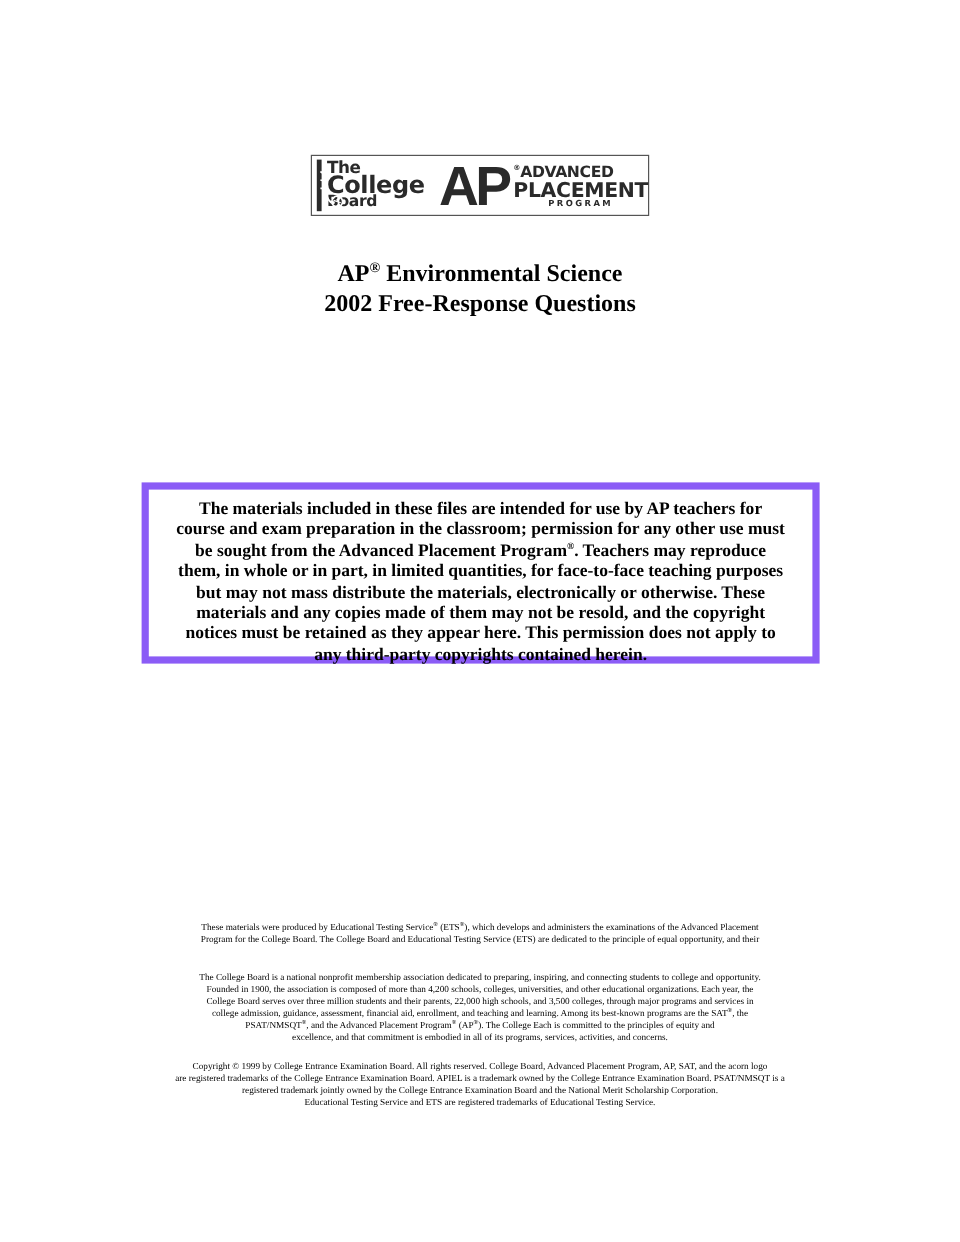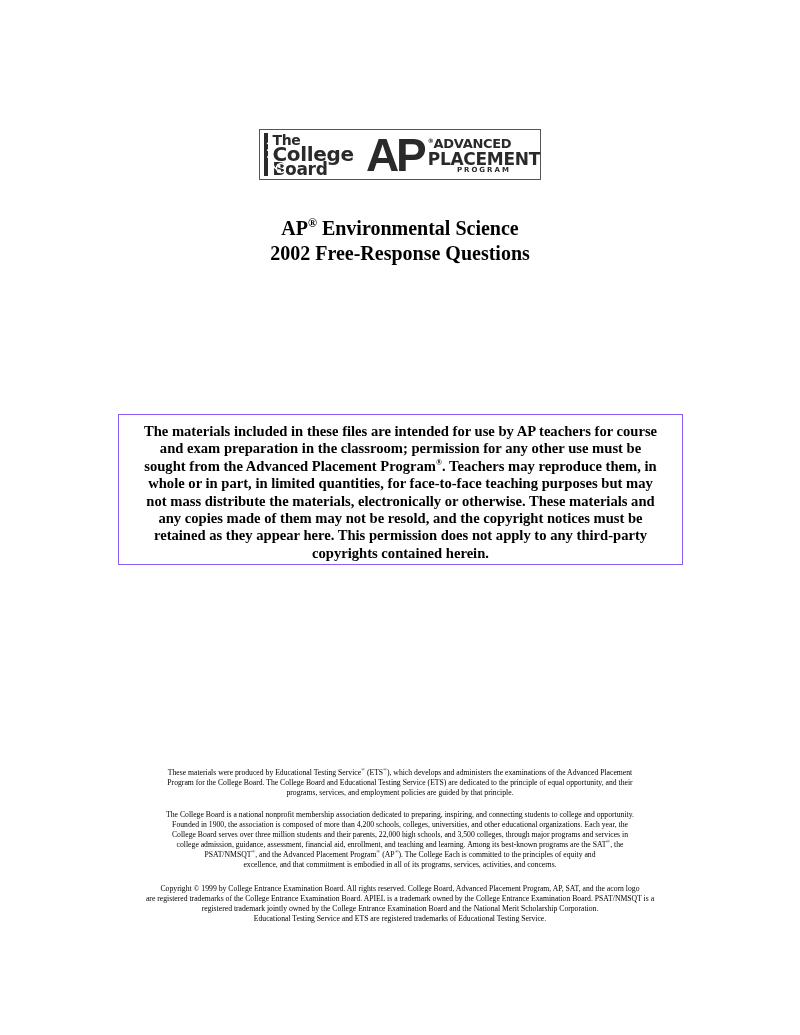--- a/index.html
+++ b/index.html
@@ -10,42 +10,42 @@
       display: flex; align-items: center;
     }
     .cb-mark { width: 26px; height: 43px; margin-left: 4px; background: #2a2a2a; position: relative; }
     .cb-mark svg { position: absolute; left: 0; top: 0; }
     .cb-text {
       font-family: "DejaVu Sans", sans-serif; font-weight: bold; color: #2a2a2a;
       line-height: 13px; margin-left: 4px; letter-spacing: -0.3px;
     }
     .cb-text .the { font-size: 14px; display: block; }
     .cb-text .college { font-size: 20px; display: block; line-height: 15px; }
-    .cb-text .board { font-size: 17px; display: block; line-height: 14px; }
+    .cb-text .board { font-size: 13px; display: block; line-height: 14px; }
     .ap-big {
       font-family: "Liberation Sans", sans-serif; font-weight: bold; font-size: 46px;
       color: #2a2a2a; letter-spacing: -3px; margin-left: 12px; line-height: 46px;
     }
     .ap-words { margin-left: 4px; font-family: "DejaVu Sans", sans-serif; font-weight: bold; color: #2a2a2a; }
     .ap-words .adv { font-size: 13px; display: block; line-height: 14px; letter-spacing: -0.3px; }
     .ap-words .plc { font-size: 17px; display: block; line-height: 14px; letter-spacing: -0.3px; }
     .ap-words .prg { font-size: 7px; display: block; letter-spacing: 2px; text-align: center; line-height: 9px; }
     .ap-words sup { font-size: 6px; }
 
     .title {
       position: absolute; left: 0; width: 800px; top: 216px; text-align: center;
       font-family: "Liberation Serif", serif; font-weight: bold; font-size: 20px; line-height: 25px;
     }
     .title sup { font-size: 12px; line-height: 0; }
 
     .notice {
       position: absolute; left: 118px; top: 402px; width: 565px; height: 151px;
-      border: 1px solid #8b5cf6; box-sizing: border-box;
+      border: 6px solid #8b5cf6; box-sizing: border-box;
       font-family: "Liberation Serif", serif; font-weight: bold; font-size: 14.6px; line-height: 17.4px;
-      text-align: center; padding: 8px 20px 0 20px; margin-top: 12px;
+      text-align: center; padding: 8px 20px 0 20px;
     }
     .notice sup { font-size: 8px; line-height: 0; }
 
     .fine {
       position: absolute; left: 80px; width: 640px; text-align: center;
       font-family: "Liberation Serif", serif; font-size: 7.7px; line-height: 10.1px;
     }
     .fine sup { font-size: 5px; line-height: 0; }
     .fine .ln { display: block; white-space: nowrap; }
     .f1 { top: 768px; }
@@ -82,21 +82,20 @@
   <div>2002 Free-Response Questions</div>
 </div>
 
 <div class="notice">
   <span>The materials included in these files are intended for use by AP teachers for course and exam preparation in the classroom; permission for any other use must be sought from the Advanced Placement Program</span><sup>®</sup><span>. Teachers may reproduce them, in whole or in part, in limited quantities, for face-to-face teaching purposes but may not mass distribute the materials, electronically or otherwise. These materials and any copies made of them may not be resold, and the copyright notices must be retained as they appear here. This permission does not apply to any third-party copyrights contained herein.</span>
 </div>
 
 <div class="fine f1">
   <span class="ln"><span>These materials were produced by Educational Testing Service</span><sup>®</sup><span> (ETS</span><sup>®</sup><span>), which develops and administers the examinations of the Advanced Placement</span></span>
   <span class="ln">Program for the College Board. The College Board and Educational Testing Service (ETS) are dedicated to the principle of equal opportunity, and their</span>
-  <span class="ln">programs, services, and employment policies are guided by that principle.</span>
 </div>
 
 <div class="fine f2">
   <span class="ln">The College Board is a national nonprofit membership association dedicated to preparing, inspiring, and connecting students to college and opportunity.</span>
   <span class="ln">Founded in 1900, the association is composed of more than 4,200 schools, colleges, universities, and other educational organizations. Each year, the</span>
   <span class="ln">College Board serves over three million students and their parents, 22,000 high schools, and 3,500 colleges, through major programs and services in</span>
   <span class="ln"><span>college admission, guidance, assessment, financial aid, enrollment, and teaching and learning. Among its best-known programs are the SAT</span><sup>®</sup><span>, the</span></span>
   <span class="ln"><span>PSAT/NMSQT</span><sup>®</sup><span>, and the Advanced Placement Program</span><sup>®</sup><span> (AP</span><sup>®</sup><span>). The College Each is committed to the principles of equity and</span></span>
   <span class="ln">excellence, and that commitment is embodied in all of its programs, services, activities, and concerns.</span>
 </div>

